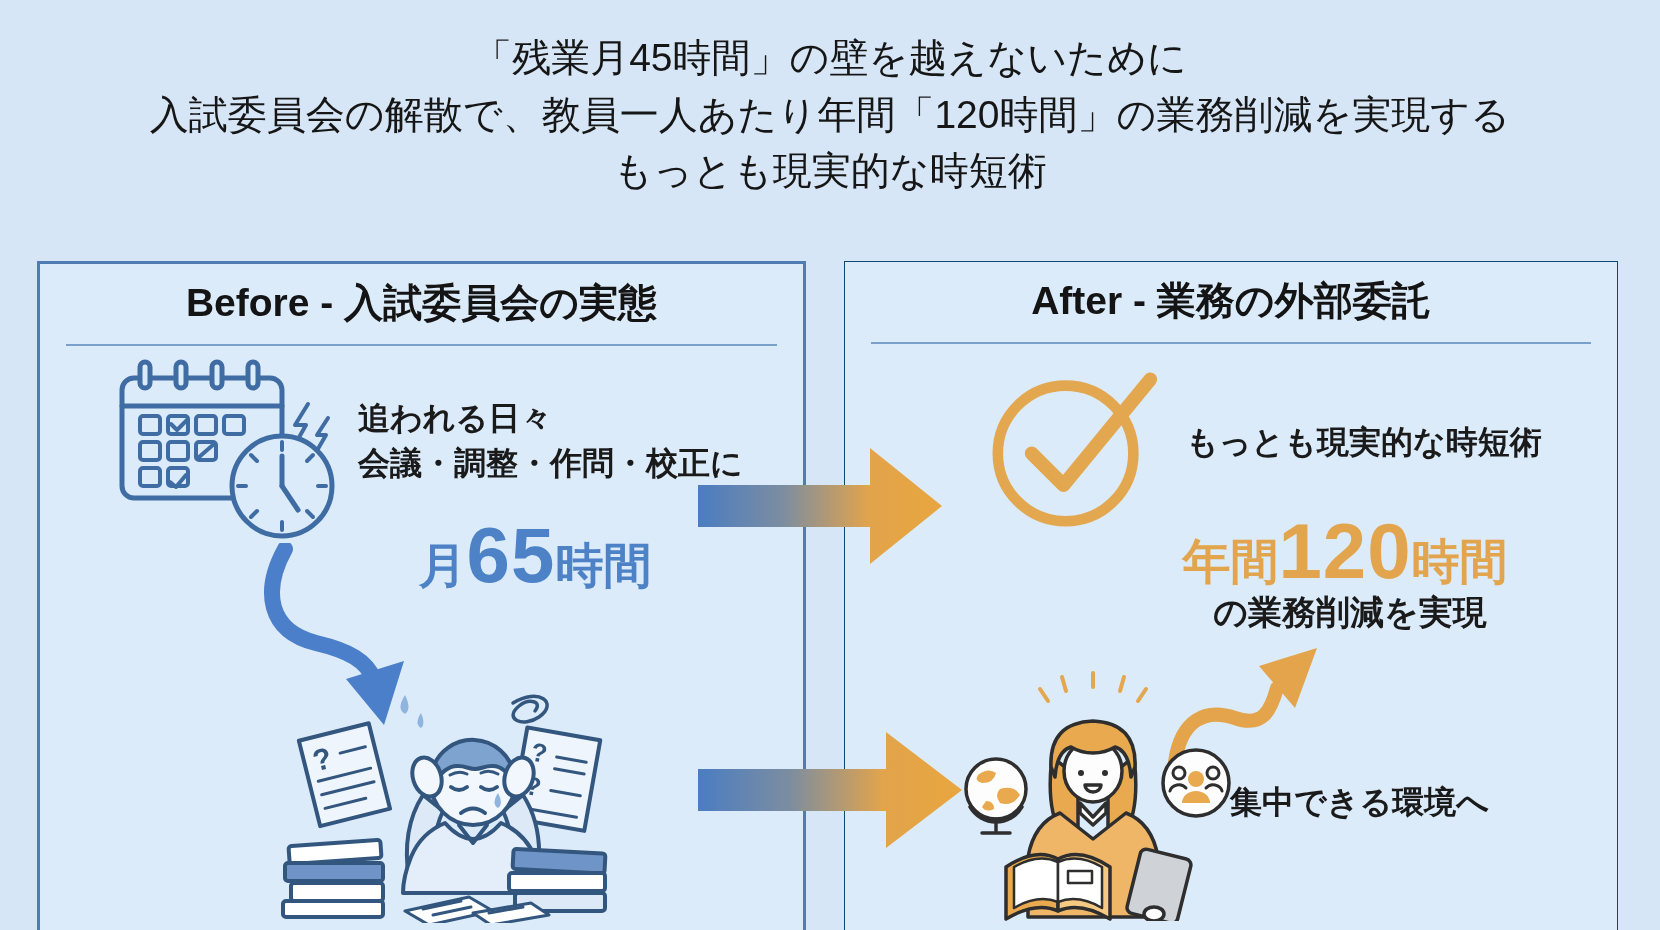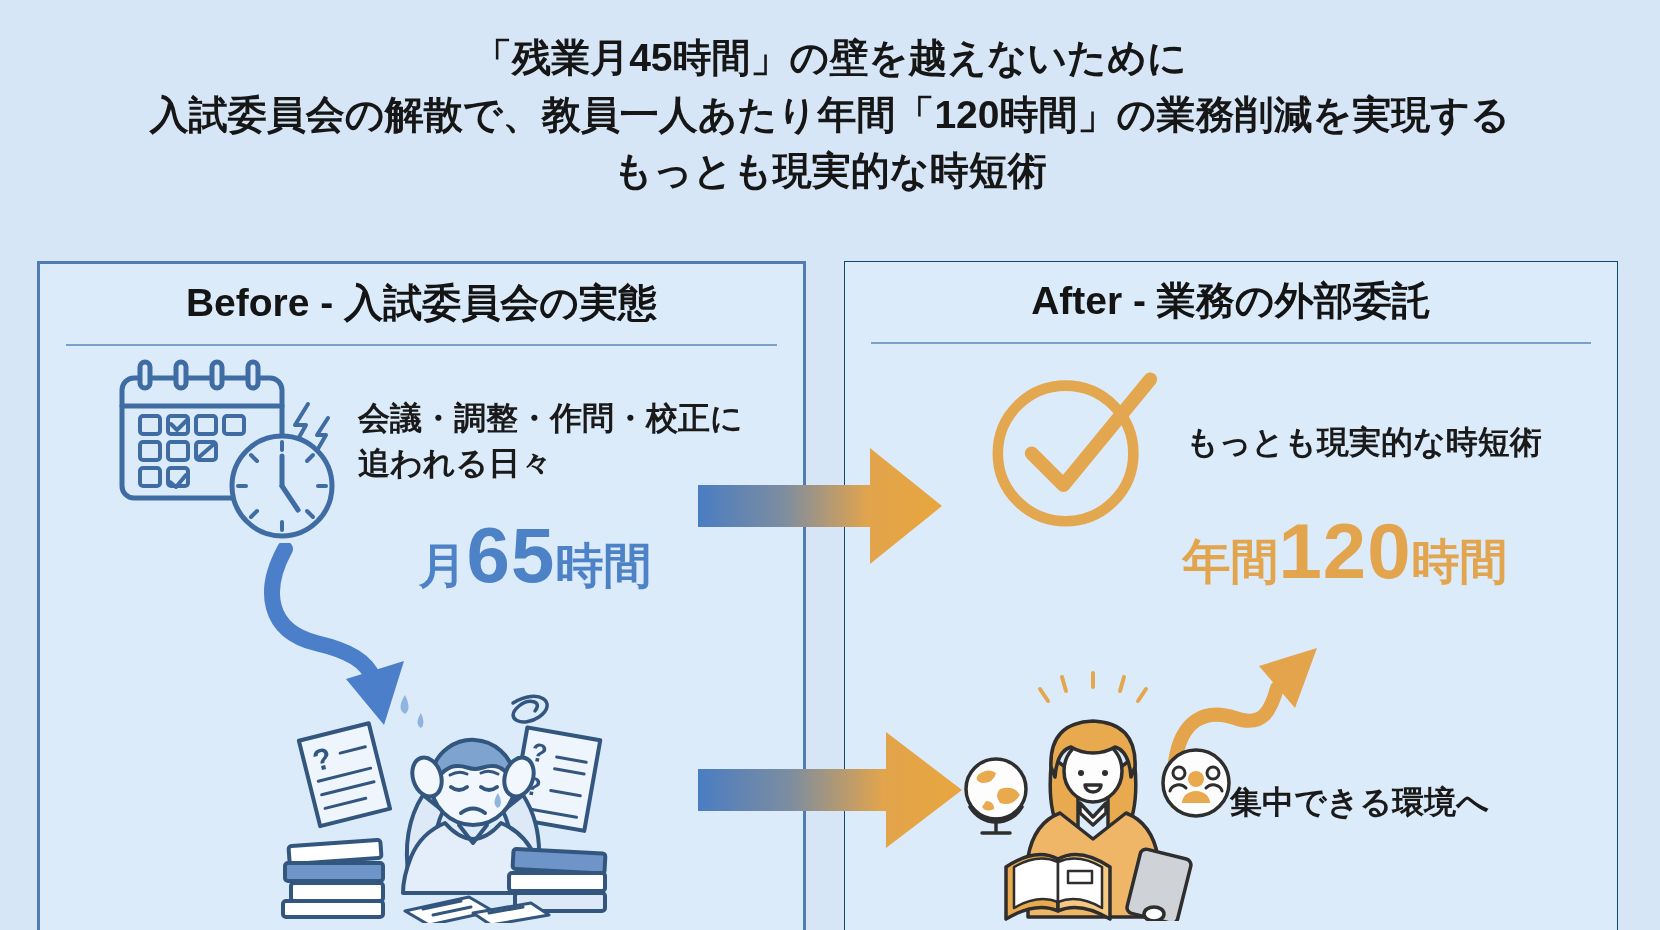--- a/index.html
+++ b/index.html
@@ -1,20 +1,20 @@
 <!DOCTYPE html>
 <html><head>
 <meta charset="utf-8">
 <style>
   html,body { margin:0; padding:0; }
   body { font-family:"Liberation Sans","DejaVu Sans",sans-serif; }
   .canvas { position:relative; width:1660px; height:930px; background:#d6e6f6; overflow:hidden; }
 
   .title-block { position:absolute; top:30px; left:0; right:0; text-align:center;
-                 font-weight:bold; font-size:39px; line-height:1.45; color:#161616; }
+                 font-weight:normal; font-size:39px; line-height:1.45; color:#161616; }
 
   .panel { position:absolute; top:233px; height:838px; background:#dcebfa; box-sizing:border-box;margin-top:28px; }
   .panel-before { left:37px;  width:769px; border:3px solid #4f7db3; }
   .panel-after  { left:844px; width:774px; border:1px solid #0c4a6e; }
   .panel h2 { margin:0; padding-top:12px; text-align:center; font-size:39px; font-weight:bold; color:#141414; }
   .header-divider { position:absolute; top:80px; left:26px; right:26px; height:2px; background:#7aa0cc; }
 
   .abs { position:absolute; }
 
   .busy-text, .delegate-text, .benefit-text { font-size:32px; font-weight:bold; color:#1a1a1a; line-height:1.42; }
@@ -79,22 +79,22 @@
           <line x1="201" y1="99" x2="195" y2="105"></line>
           <line x1="139" y1="161" x2="145" y2="155"></line>
           <line x1="201" y1="161" x2="195" y2="155"></line>
         </g>
         <line x1="170" y1="130" x2="170" y2="100"></line>
         <line x1="170" y1="130" x2="186" y2="154"></line>
       </g>
     </svg>
 
     <div class="abs busy-text" style="left:318px; top:132px;">
+      <div>追われる日々</div>
       <div>会議・調整・作問・校正に</div>
-      <div>追われる日々</div>
     </div>
 
     <div class="metric metric-blue" style="left:300px; top:252px;">
       <span class="pre">月</span><span class="val">65</span><span class="suf">時間</span>
     </div>
 
     <svg class="abs" style="left:210px; top:279px;" width="210" height="190" viewBox="0 0 210 190">
       <path d="M35,6 C12,48 18,88 66,100 C100,108 116,118 124,136" stroke="#4b7fc9" stroke-width="16" fill="none" stroke-linecap="round"></path>
       <polygon points="96,136 154,118 134,182" fill="#4b7fc9"></polygon>
     </svg>
@@ -175,20 +175,21 @@
     <svg class="abs" style="left:138px; top:94px;" width="180" height="180" viewBox="0 0 170 170">
       <circle cx="78" cy="92" r="64" stroke="#e3a74f" stroke-width="10" fill="none"></circle>
       <path d="M46,92 l30,30 L158,22" stroke="#e3a74f" stroke-width="13" fill="none" stroke-linecap="round" stroke-linejoin="round"></path>
     </svg>
 
     <div class="abs delegate-text" style="left:341px; top:158px;">もっとも現実的な時短術</div>
 
     <div class="metric metric-orange" style="left:300px; top:250px; width:400px;">
       <span class="pre">年間</span><span class="val">120</span><span class="suf">時間</span>
     </div>
+    <div class="metric-caption" style="left:305px; top:328px; width:400px;">の業務削減を実現</div>
 
     <svg class="abs" style="left:318px; top:354px;" width="170" height="155" viewBox="0 0 170 155">
       <path d="M12,146 C18,104 42,92 72,102 C100,112 108,94 114,72" stroke="#e3a44c" stroke-width="14" fill="none" stroke-linecap="round"></path>
       <polygon points="96,50 154,32 132,92" fill="#e3a44c"></polygon>
     </svg>
 
     <svg class="abs" style="left:103px; top:409px;" width="290" height="250" viewBox="0 0 290 250">
       <g stroke="#2e2e2e" stroke-width="3.5" stroke-linecap="round" stroke-linejoin="round">
         <g stroke="#e3a74f" stroke-width="4">
           <line x1="100" y1="30" x2="92" y2="18"></line>

